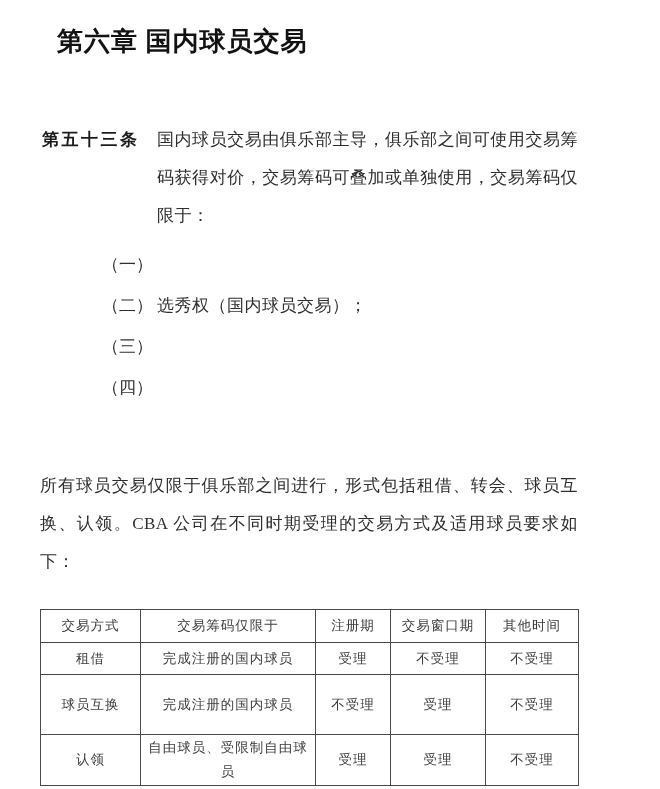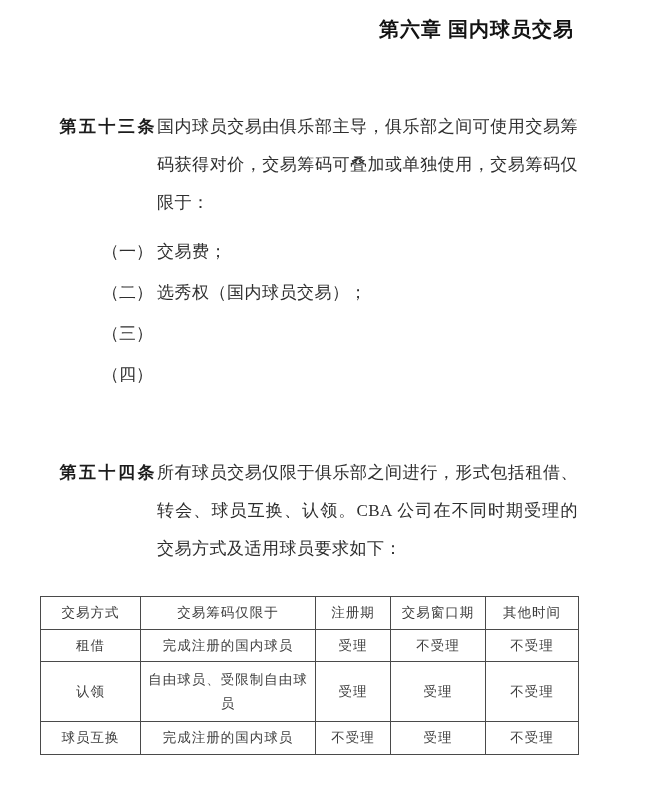--- a/index.html
+++ b/index.html
@@ -7,46 +7,45 @@
     width:660px;height:789px;background:#ffffff;
     font-family:"Liberation Serif","DejaVu Serif",serif;
     color:#2e2e2e;overflow:hidden;
   }
   .page{
     box-sizing:border-box;
     width:660px;height:789px;
     padding:10px 82px 0 40px; 
   }
   .chapter-title{
-    margin:4px;
-    font-size:20px;
+    margin:17px;
+    font-size:26px;
     font-weight:bold;
     letter-spacing:1px;
-    text-align:right;
+    text-align:left;
     color:#121212;
     line-height:30px;
   }
   .article{
     display:flex;
     font-size:17px;
     line-height:38px;
     color:#2e2e2e;
   }
   .article-53{margin-top:64px;}
   .article-54{margin-top:59px;}
   .article-label{
     flex:none;
     width:117px;
     padding-left:2px;
     box-sizing:border-box;
     font-weight:bold;
     letter-spacing:2.5px;
     color:#1c1c1c;
     white-space:nowrap;
-    text-align:right;
   }
   .article-text{
     flex:1;
     text-align:justify;
     letter-spacing:0.5px;
   }
   .clause-list{
     list-style:none;
     margin:9px 0 0 62px;
     padding:0;
@@ -95,36 +94,34 @@
   <h1 class="chapter-title">第六章 国内球员交易</h1>
 
   <div class="article article-53">
     <div class="article-label">第五十三条</div>
     <div class="article-text">国内球员交易由俱乐部主导，俱乐部之间可使用交易筹码获得对价，交易筹码可叠加或单独使用，交易筹码仅限于：</div>
   </div>
 
   <ul class="clause-list">
     <li class="clause">
       <span class="clause-num">（一）</span>
-      <span class="clause-text">交易费；</span>
     </li>
     <li class="clause">
       <span class="clause-num">（二）</span>
       <span class="clause-text">选秀权（国内球员交易）；</span>
     </li>
     <li class="clause">
       <span class="clause-num">（三）</span>
     </li>
     <li class="clause">
       <span class="clause-num">（四）</span>
     </li>
   </ul>
 
   <div class="article article-54">
-    <div class="article-label">第五十四条</div>
     <div class="article-text">所有球员交易仅限于俱乐部之间进行，形式包括租借、转会、球员互换、认领。CBA 公司在不同时期受理的交易方式及适用球员要求如下：</div>
   </div>
 
   <table class="trade-table">
     <colgroup>
       <col style="width:100px">
       <col style="width:175px">
       <col style="width:75px">
       <col style="width:95px">
       <col style="width:93px">
@@ -140,29 +137,29 @@
     </thead>
     <tbody>
       <tr>
         <td>租借</td>
         <td>完成注册的国内球员</td>
         <td>受理</td>
         <td>不受理</td>
         <td>不受理</td>
       </tr>
       <tr>
-        <td>认领</td>
-        <td>自由球员、受限制自由球员</td>
-        <td>受理</td>
+        <td>球员互换</td>
+        <td>完成注册的国内球员</td>
+        <td>不受理</td>
         <td>受理</td>
         <td>不受理</td>
       </tr>
       <tr>
-        <td>球员互换</td>
-        <td>完成注册的国内球员</td>
-        <td>不受理</td>
+        <td>认领</td>
+        <td>自由球员、受限制自由球员</td>
+        <td>受理</td>
         <td>受理</td>
         <td>不受理</td>
       </tr>
     </tbody>
   </table>
 
 </div>
 
 </body></html>

